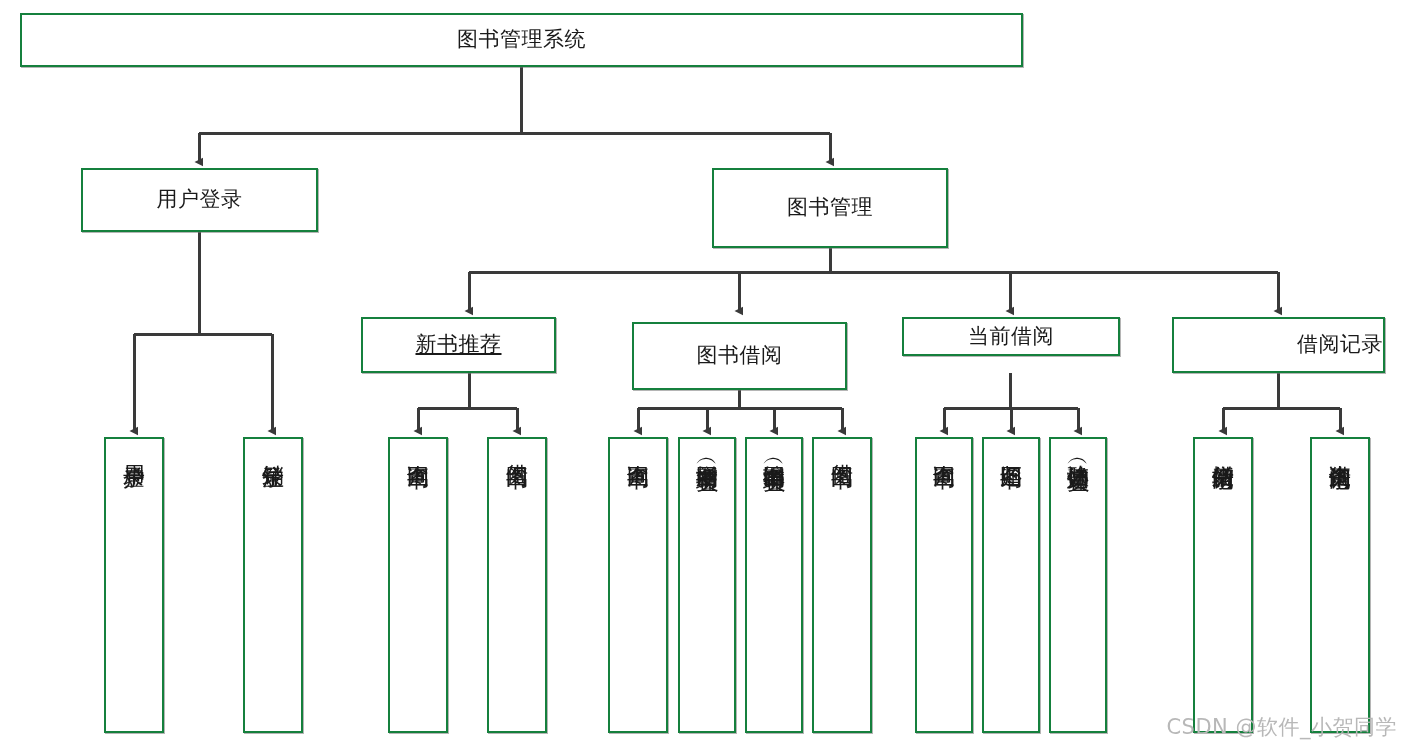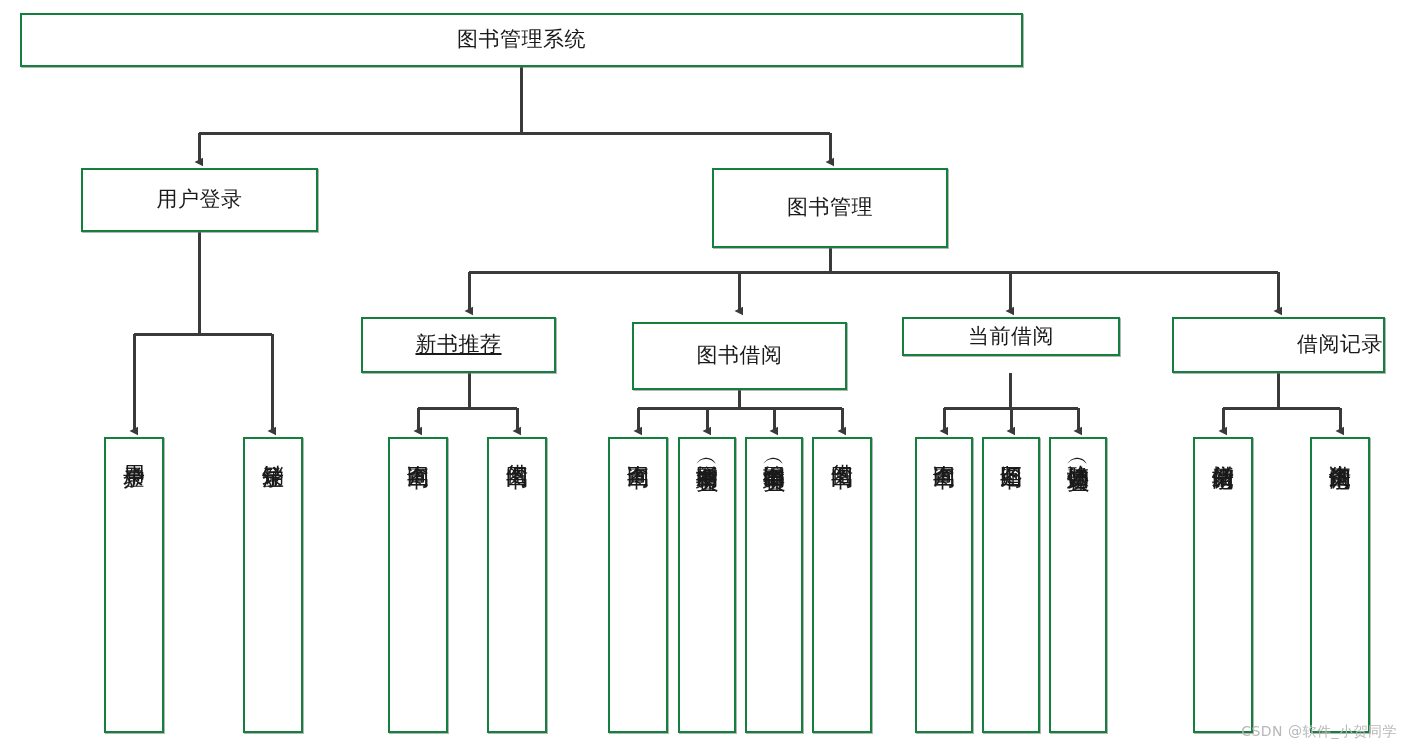--- a/index.html
+++ b/index.html
@@ -55,21 +55,21 @@
     writing-mode: vertical-rl;
     text-orientation: upright;
     font-size: 22px;
     line-height: 1.08;
     letter-spacing: 1px;
   }
   .watermark {
     position: absolute;
     right: 8px;
     bottom: 6px;
-    font-size: 14px;
+    font-size: 21px;
     color: #b8b8b8;
     white-space: nowrap;
     letter-spacing: 0.5px;
   }
 </style>
 </head>
 <body>
 
 <div id="canvas">
 

